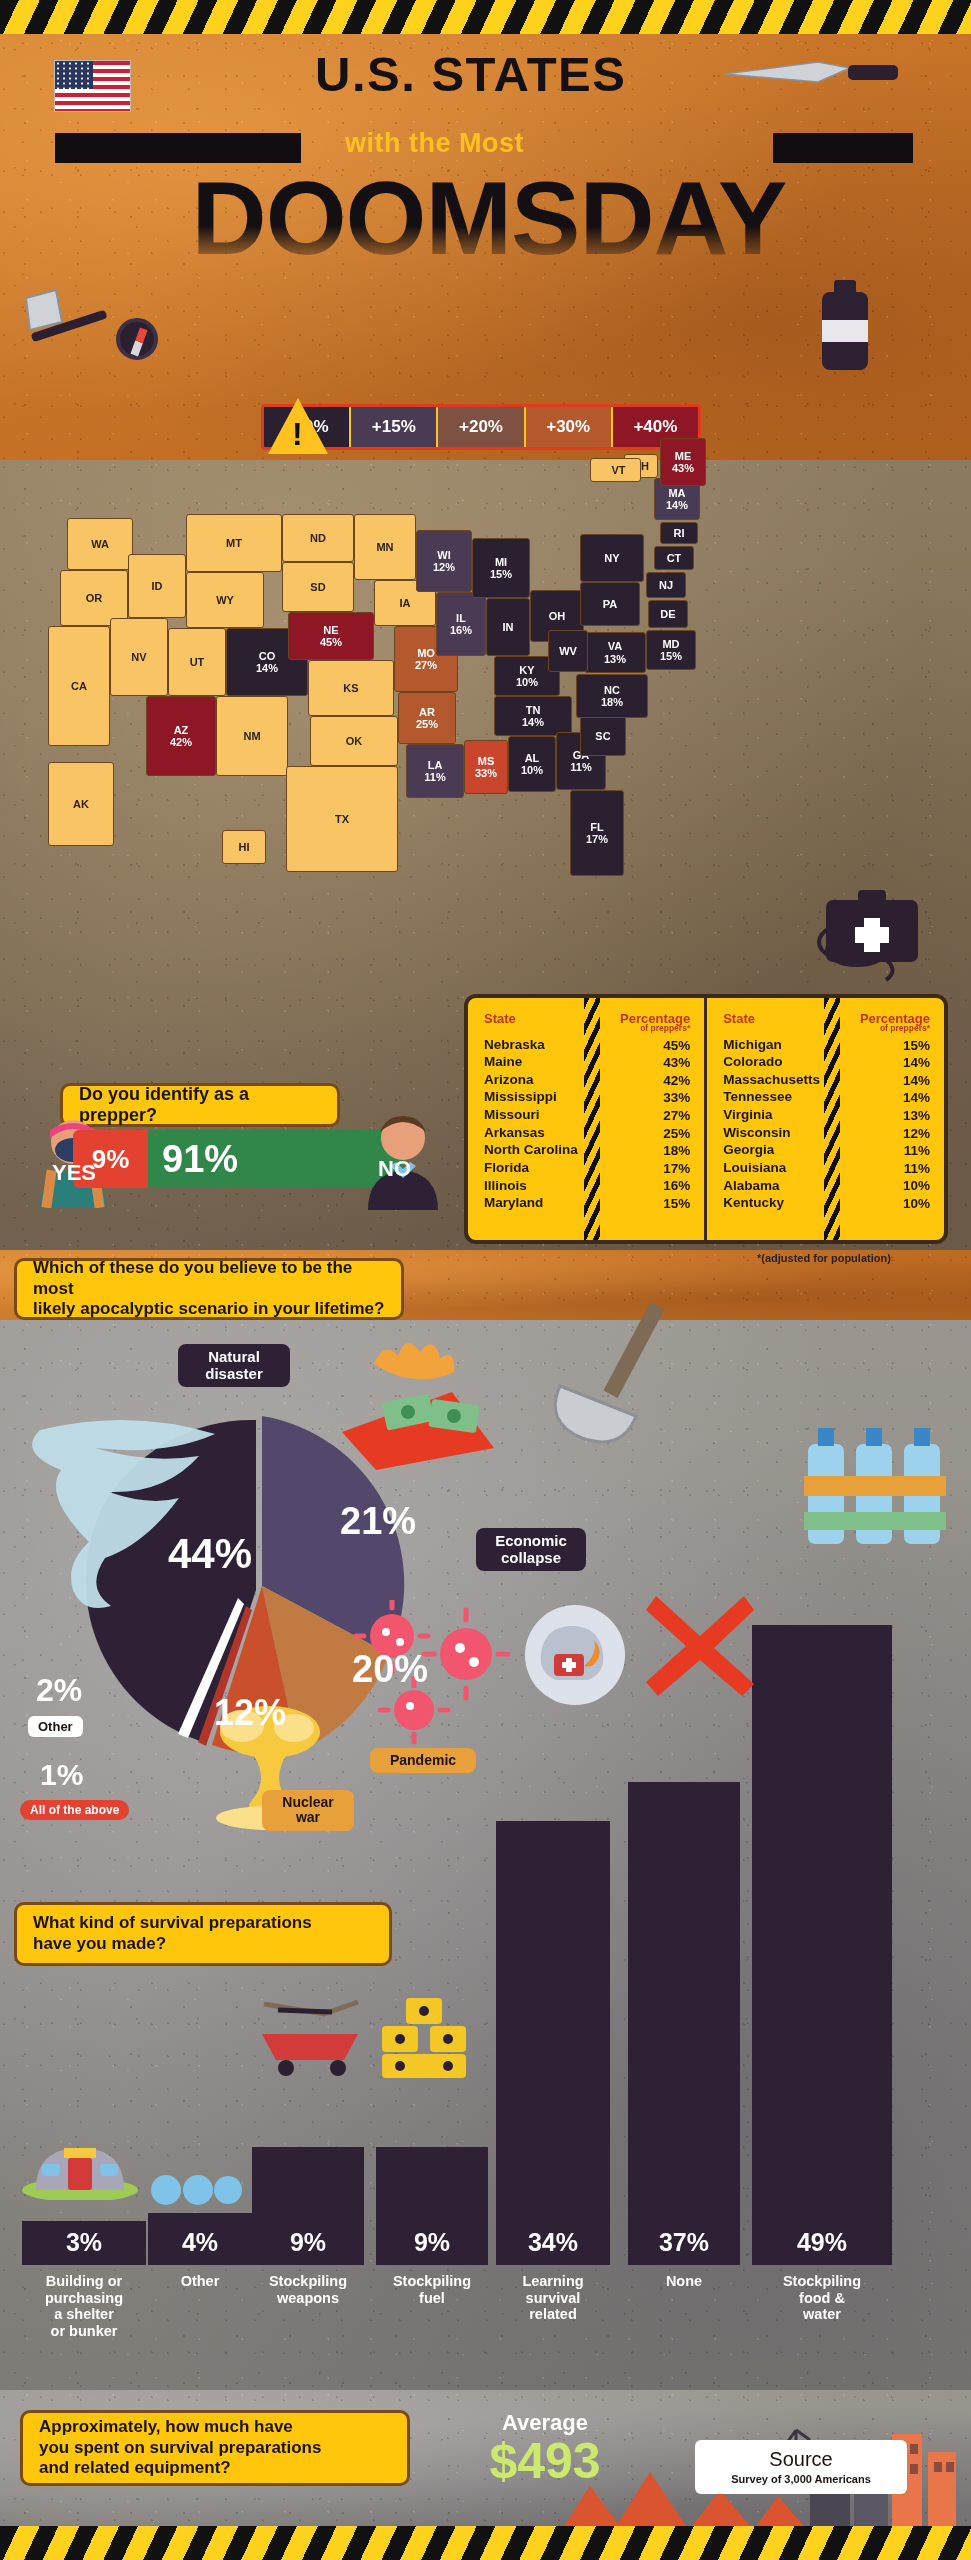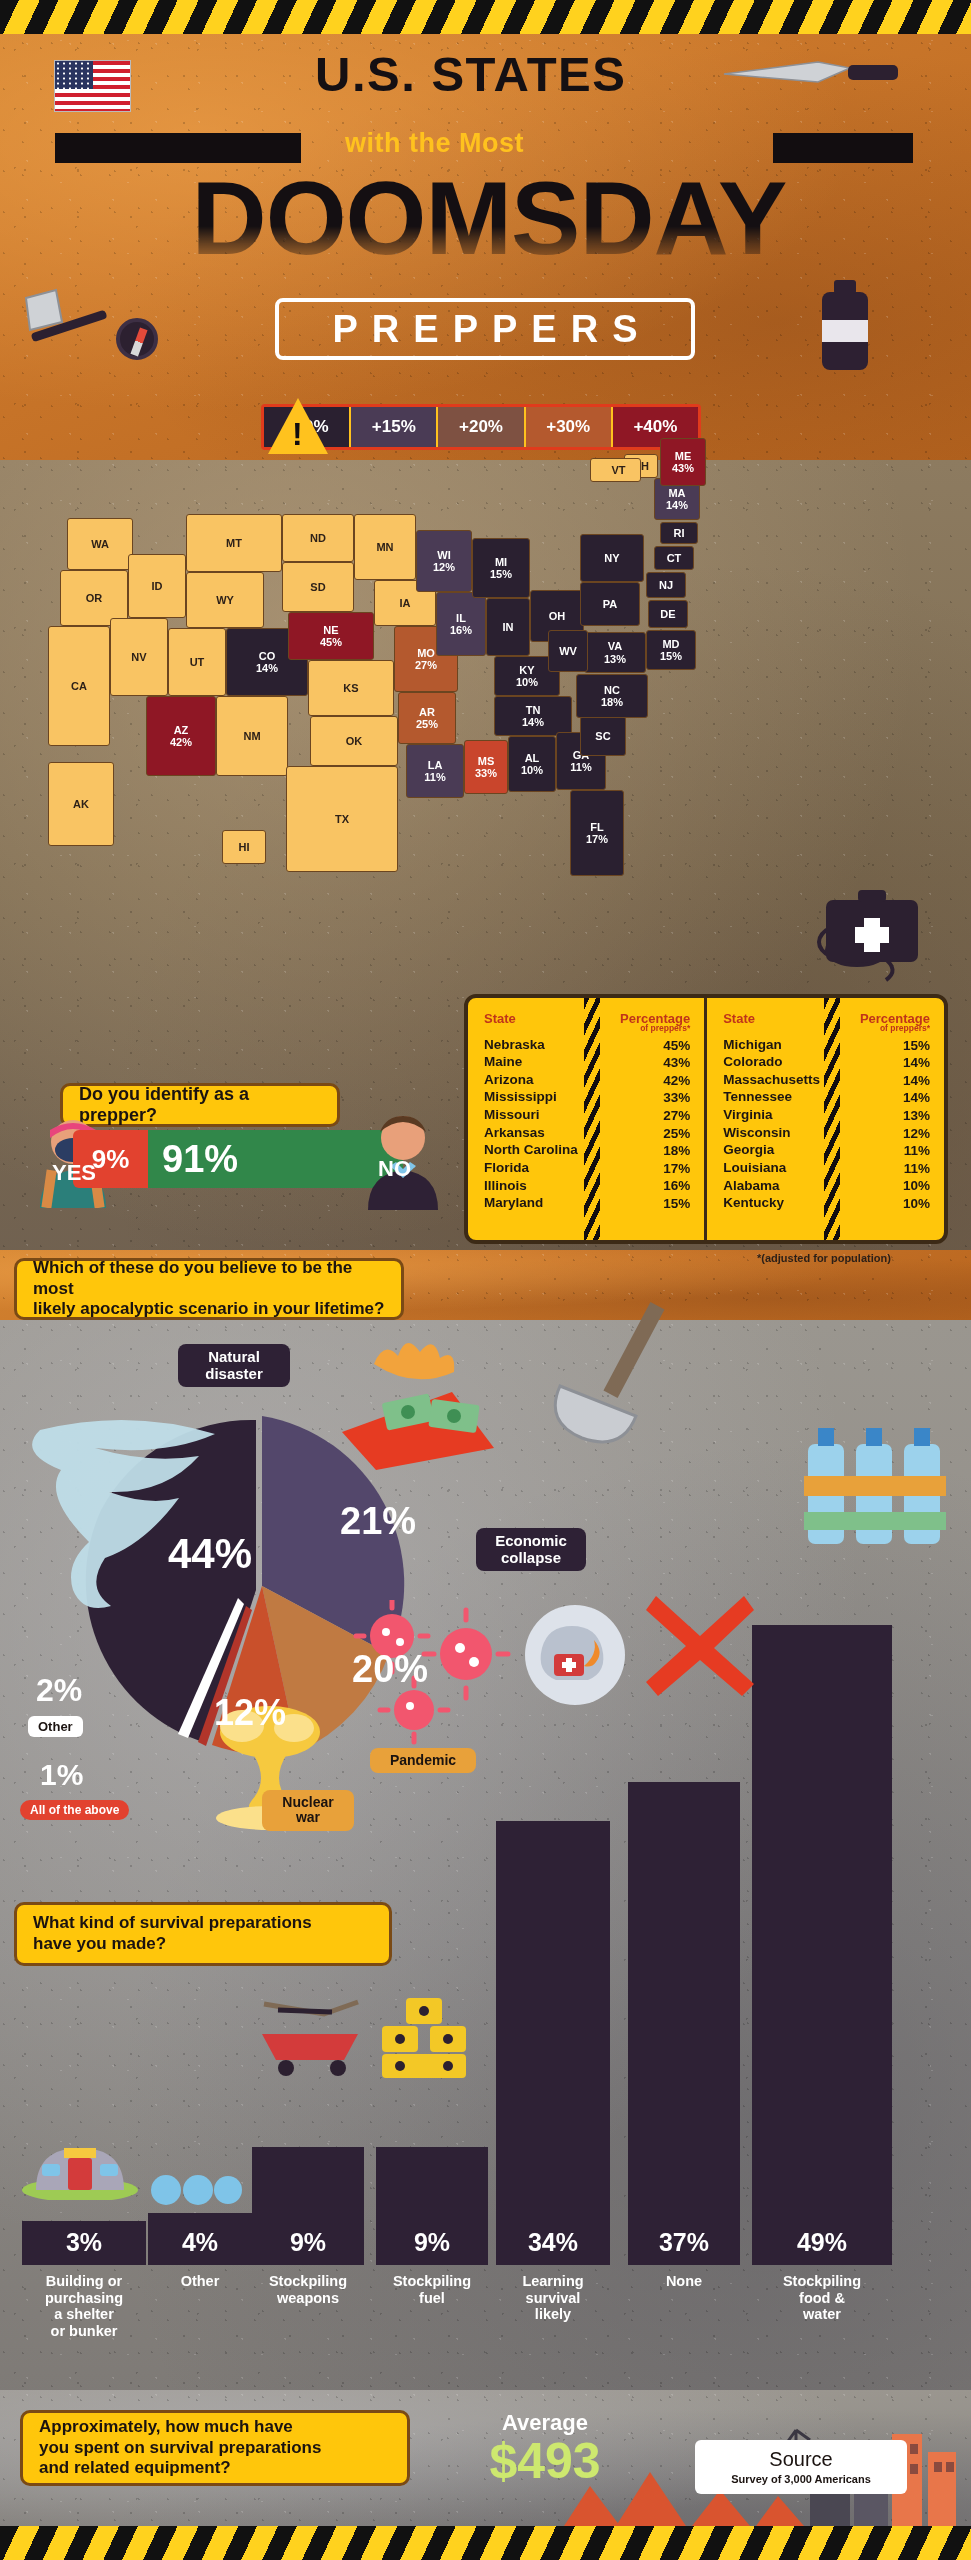--- a/index.html
+++ b/index.html
@@ -197,23 +197,20 @@
     <path d="M4 10 L34 2 L40 34 L8 42 Z" fill="#cfd2d6" stroke="#8d9096" stroke-width="2"></path>
   </svg>
   <div class="compass">
       <i></i>
     </div>
   <div class="bottle">
     <div class="cap"></div>
       <div class="lbl"></div>
   </div>
 
-  <div class="preppers-box">
-    <span>PREPPERS</span>
-  </div>
 
   <div class="warn-tri"></div>
   <div class="legend" id="legend">
       <div class="cell" style="background: rgb(42, 32, 48);">+10%</div>
       <div class="cell" style="background: rgb(74, 59, 85);">+15%</div>
       <div class="cell" style="background: rgb(126, 81, 66);">+20%</div>
       <div class="cell" style="background: rgb(180, 89, 46);">+30%</div>
       <div class="cell" style="background: rgb(143, 23, 37);">+40%</div>
     </div>
 
@@ -641,21 +638,21 @@
       <div class="barlabel" style="left: 376px; width: 112px; top: 2273px;">
         <div>Stockpiling</div>
         <div>fuel</div>
       </div>
       <div class="bar" style="left: 496px; width: 114px; top: 1820.92px; height: 444.082px; background: rgb(46, 33, 53);">
         <div class="v">34%</div>
       </div>
       <div class="barlabel" style="left: 496px; width: 114px; top: 2273px;">
         <div>Learning</div>
         <div>survival</div>
-        <div>likely</div>
+        <div>related</div>
       </div>
       <div class="bar" style="left: 628px; width: 112px; top: 1781.73px; height: 483.265px; background: rgb(46, 33, 53);">
         <div class="v">37%</div>
       </div>
       <div class="barlabel" style="left: 628px; width: 112px; top: 2273px;">
         <div>None</div>
       </div>
       <div class="bar" style="left: 752px; width: 140px; top: 1625px; height: 640px; background: rgb(46, 33, 53);">
         <div class="v">49%</div>
       </div>

